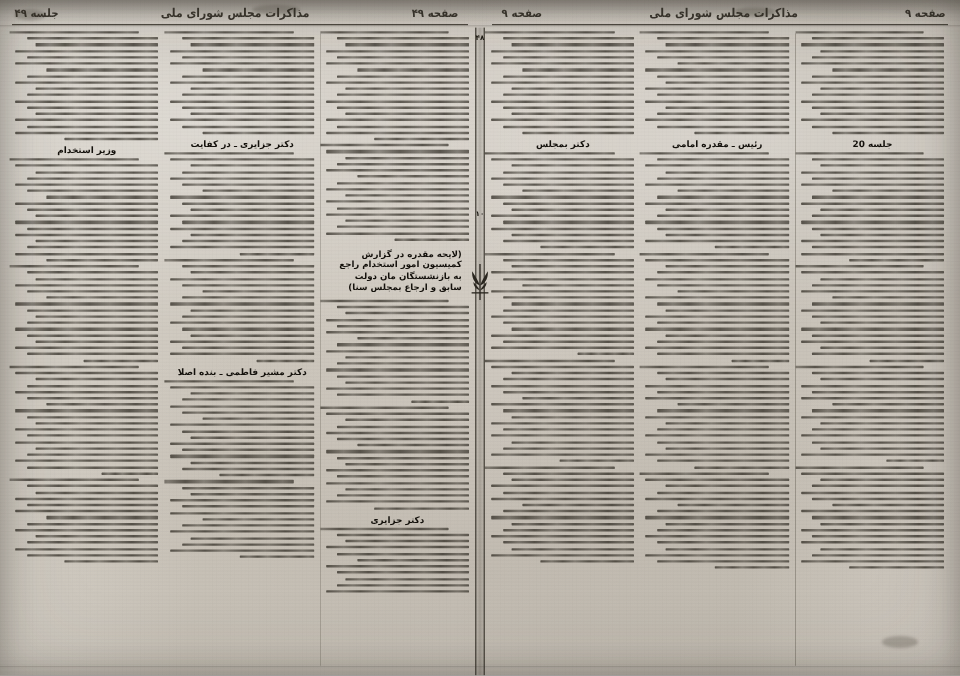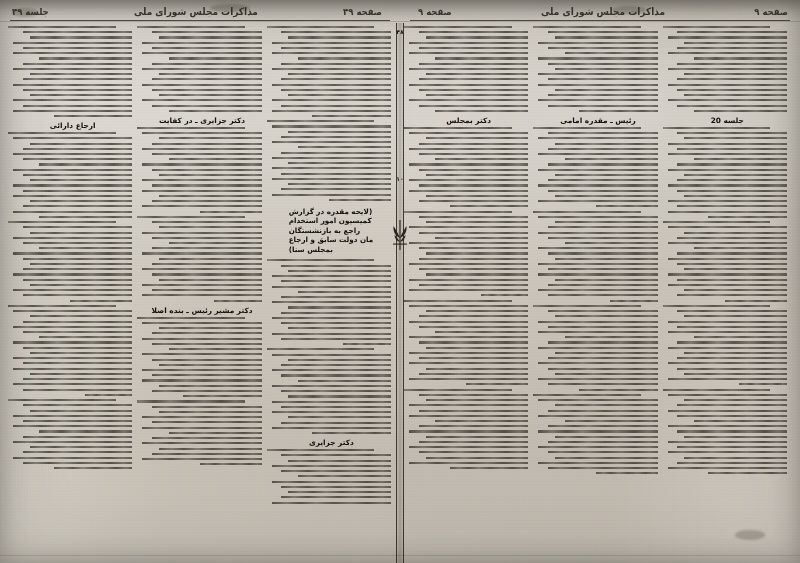--- a/index.html
+++ b/index.html
@@ -121,23 +121,23 @@
   .spk{
     display:block;
     direction:rtl;text-align:center;
     font-size:7.4px;line-height:9px;
     font-weight:bold;color:#14110c;
     margin:4px 0 2px;
     white-space:nowrap;
     overflow:hidden;
   }
   .sec-title{
-    display:block;direction:rtl;text-align:left;
+    display:block;direction:rtl;text-align:right;
     font-size:7.2px;line-height:9.5px;font-weight:bold;
-    color:#14110c;margin:6px 15px 5px;
+    color:#14110c;margin:6px 4px 5px;
     padding:0 2px;
   }
 
   
   .gutter{
     position:absolute;left:50%;top:23px;bottom:0;
     transform:translateX(-50%);
     width:14px;
     pointer-events:none;
   }
@@ -636,21 +636,21 @@
             <div class="ln w86"></div>
             <div class="ln w92"></div>
             <div class="ln w96"></div>
             <div class="ln w92"></div>
             <div class="ln w86"></div>
             <div class="ln w96"></div>
             <div class="ln w92"></div>
             <div class="ln w96"></div>
             <div class="ln w40"></div>
           </div>
-          <span class="spk">دکتر مشیر رئیس ـ بنده اصلا</span>
+          <span class="spk">دکتر مشیر فاطمی ـ بنده اصلا</span>
           <div class="para">
             <div class="ln w92 ind"></div>
             <div class="ln w96"></div>
             <div class="ln w86"></div>
             <div class="ln w92"></div>
             <div class="ln w96"></div>
             <div class="ln w92"></div>
             <div class="ln w78"></div>
             <div class="ln w96"></div>
             <div class="ln w92"></div>
@@ -692,21 +692,21 @@
             <div class="ln w86"></div>
             <div class="ln w92"></div>
             <div class="ln w96"></div>
             <div class="ln w92"></div>
             <div class="ln w86"></div>
             <div class="ln w96"></div>
             <div class="ln w92"></div>
             <div class="ln w96"></div>
             <div class="ln w66"></div>
           </div>
-          <span class="spk">ارجاع دارائی</span>
+          <span class="spk">وزیر استخدام</span>
           <div class="para">
             <div class="ln w92 ind"></div>
             <div class="ln w96"></div>
             <div class="ln w86"></div>
             <div class="ln w92"></div>
             <div class="ln w96"></div>
             <div class="ln w92"></div>
             <div class="ln w78"></div>
             <div class="ln w96"></div>
             <div class="ln w92"></div>

